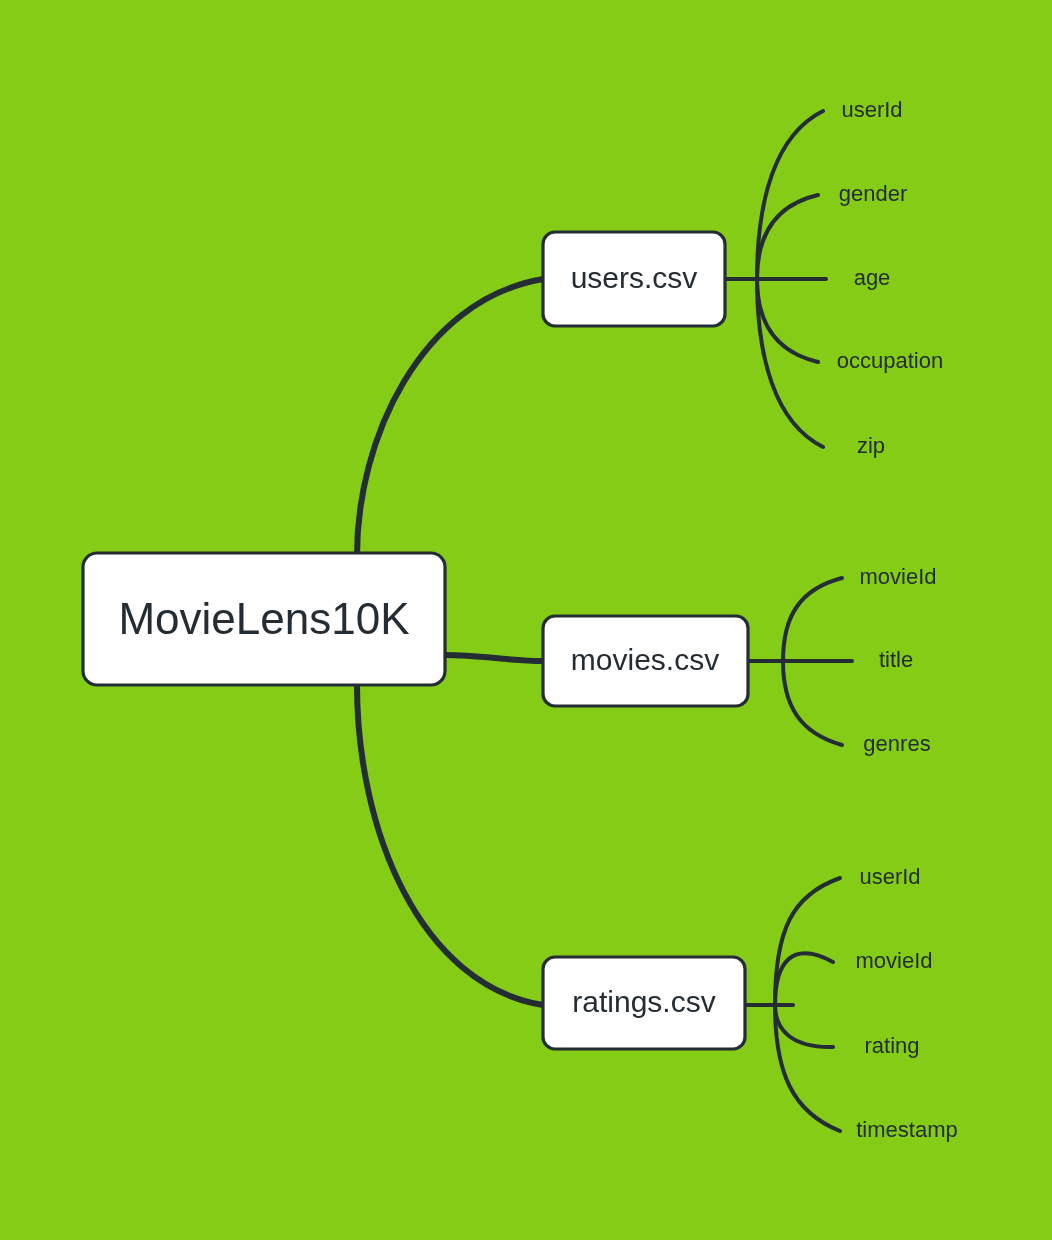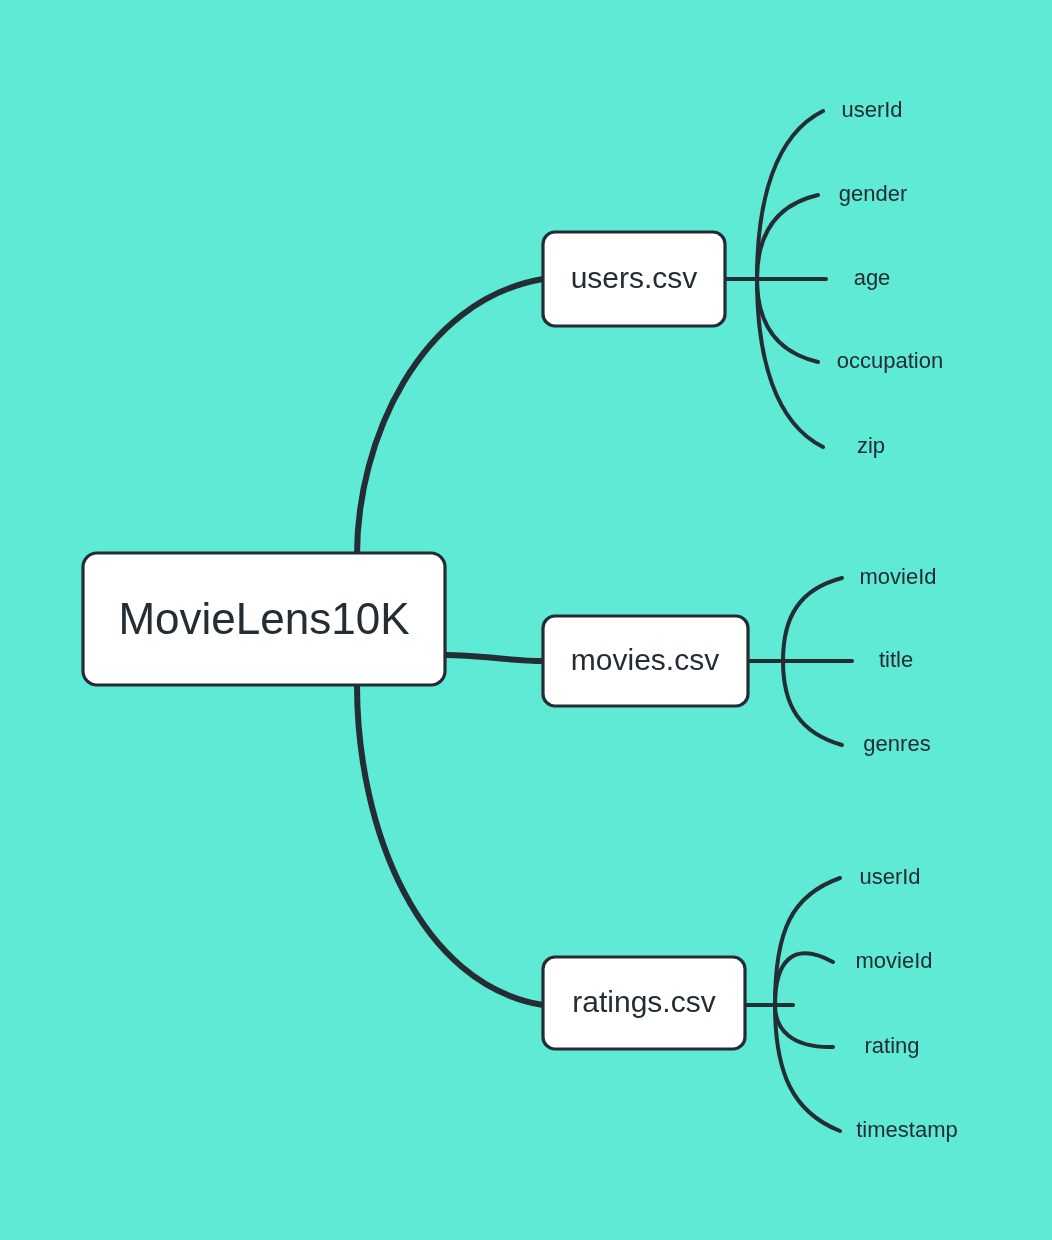--- a/index.html
+++ b/index.html
@@ -11,21 +11,21 @@
   body {
     width: 1052px;
     height: 1240px;
     font-family: "Liberation Sans", sans-serif;
     overflow: hidden;
   }
   #mindmap-root {
     position: relative;
     width: 1052px;
     height: 1240px;
-    background: #5eead4;
+    background: #84cc16;
   }
   #mindmap-svg {
     position: absolute;
     top: 0;
     left: 0;
     width: 1052px;
     height: 1240px;
     display: block;
   }
   .edge {

